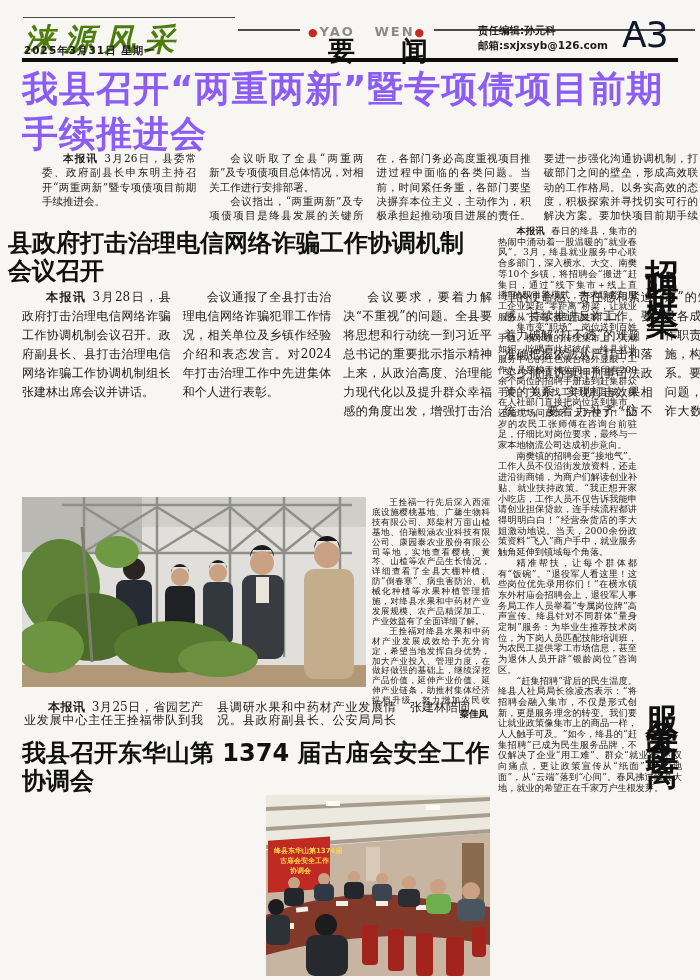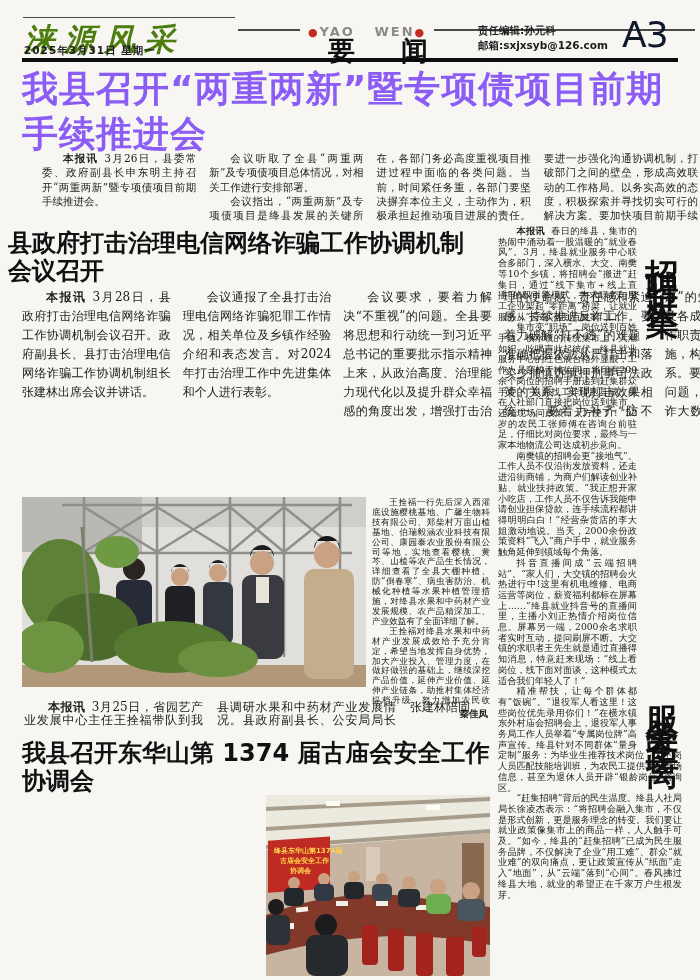--- a/index.html
+++ b/index.html
@@ -211,18 +211,17 @@
   </svg>
 
   <div class="abs sidebar" style="left:498px;top:226px;width:184px;height:736px;">
     <div class="vhead">
       <div>招聘赶大集</div>
       <div>服务零距离</div>
     </div>
     <p><b class="lead">本报讯</b><span>春日的绛县，集市的热闹中涌动着一股温暖的“就业春风”。3月，绛县就业服务中心联合多部门，深入横水、大交、南樊等10个乡镇，将招聘会“搬进”赶集日，通过“线下集市＋线上直播”的双引擎模式，为求职者与用工企业架起“零距离”桥梁，让就业服务从“云端”落到百姓家门口。</span></p>
     <p><span>集市变“职场”，岗位送到百姓手边。横水镇的传统集市上，人潮如织，吆喝声此起彼伏。绛县就业服务中心的红色展台格外显眼，工作人员穿梭于摊位间，将印有200余个岗位的招聘手册递到赶集群众手中。“以前找工作得跑县城，现在人社部门直接把岗位送到集市，还能现场问政策，太方便了！”52岁的农民工张师傅在咨询台前驻足，仔细比对岗位要求，最终与一家本地物流公司达成初步意向。</span></p>
     <p><span>南樊镇的招聘会更“接地气”。工作人员不仅沿街发放资料，还走进沿街商铺，为商户们解读创业补贴、就业扶持政策。“我正想开家小吃店，工作人员不仅告诉我能申请创业担保贷款，连手续流程都讲得明明白白！”经营杂货店的李大姐激动地说。当天，2000余份政策资料“飞入”商户手中，就业服务触角延伸到镇域每个角落。</span></p>
-    <p><span>抖音直播间成“云端招聘站”。“家人们，大交镇的招聘会火热进行中!这里有机电维修、电商运营等岗位，薪资福利都标在屏幕上……”绛县就业抖音号的直播间里，主播小刘正热情介绍岗位信息。屏幕另一端，2000余名求职者实时互动，提问刷屏不断。大交镇的求职者王先生就是通过直播得知消息，特意赶来现场：“线上看岗位，线下面对面谈，这种模式太适合我们年轻人了！”</span></p>
     <p><span>精准帮扶，让每个群体都有“饭碗”。“退役军人看这里！这些岗位优先录用你们！”在横水镇东外村庙会招聘会上，退役军人事务局工作人员举着“专属岗位牌”高声宣传。绛县针对不同群体“量身定制”服务：为毕业生推荐技术岗位，为下岗人员匹配技能培训班，为农民工提供零工市场信息，甚至为退休人员开辟“银龄岗位”咨询区。</span></p>
     <p><span>“赶集招聘”背后的民生温度。绛县人社局局长徐凌杰表示：“将招聘会融入集市，不仅是形式创新，更是服务理念的转变。我们要让就业政策像集市上的商品一样，人人触手可及。”如今，绛县的“赶集招聘”已成为民生服务品牌，不仅解决了企业“用工难”、群众“就业难”的双向痛点，更让政策宣传从“纸面”走入“地面”，从“云端”落到“心间”。春风拂过绛县大地，就业的希望正在千家万户生根发芽。</span></p>
   </div>
 
 </div>
 
 </body></html>

